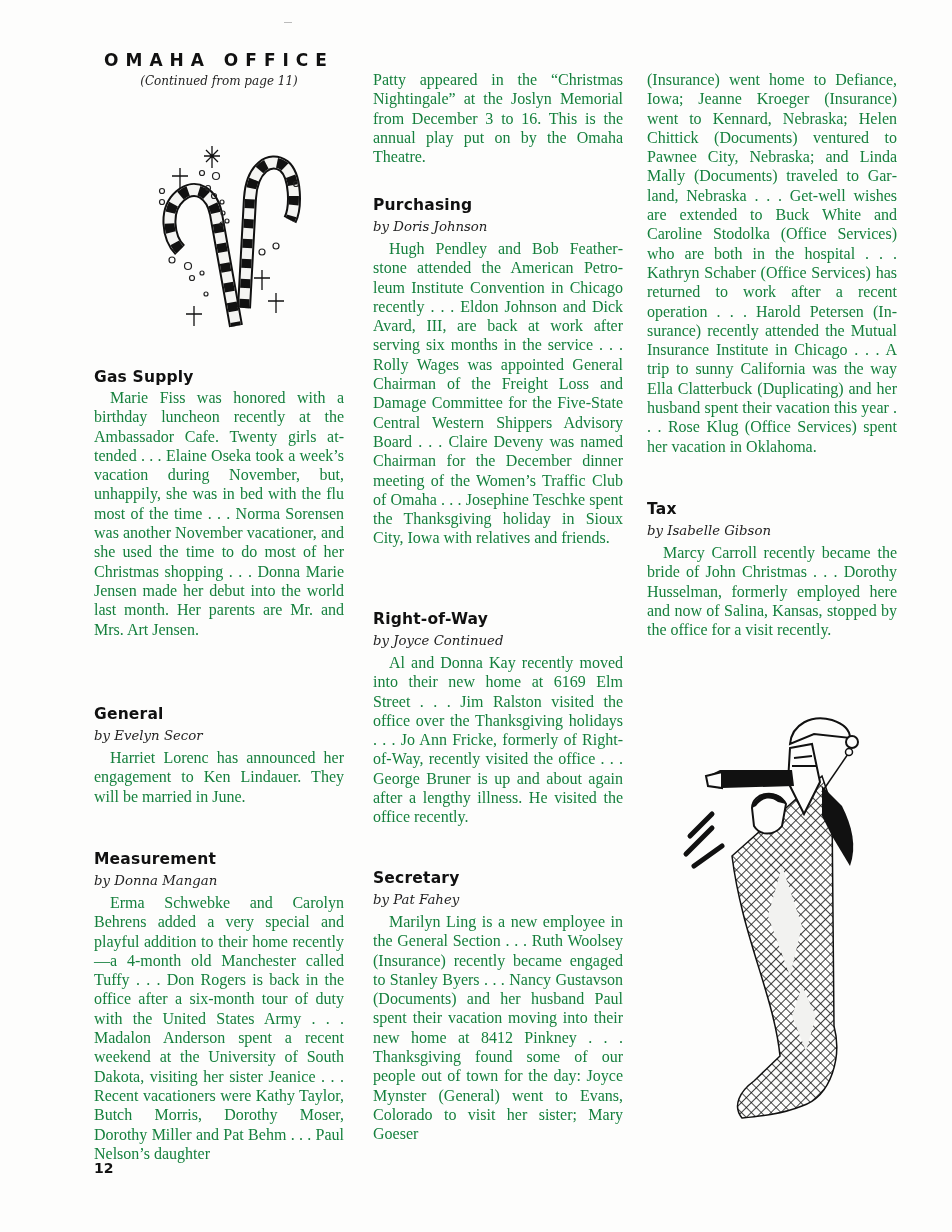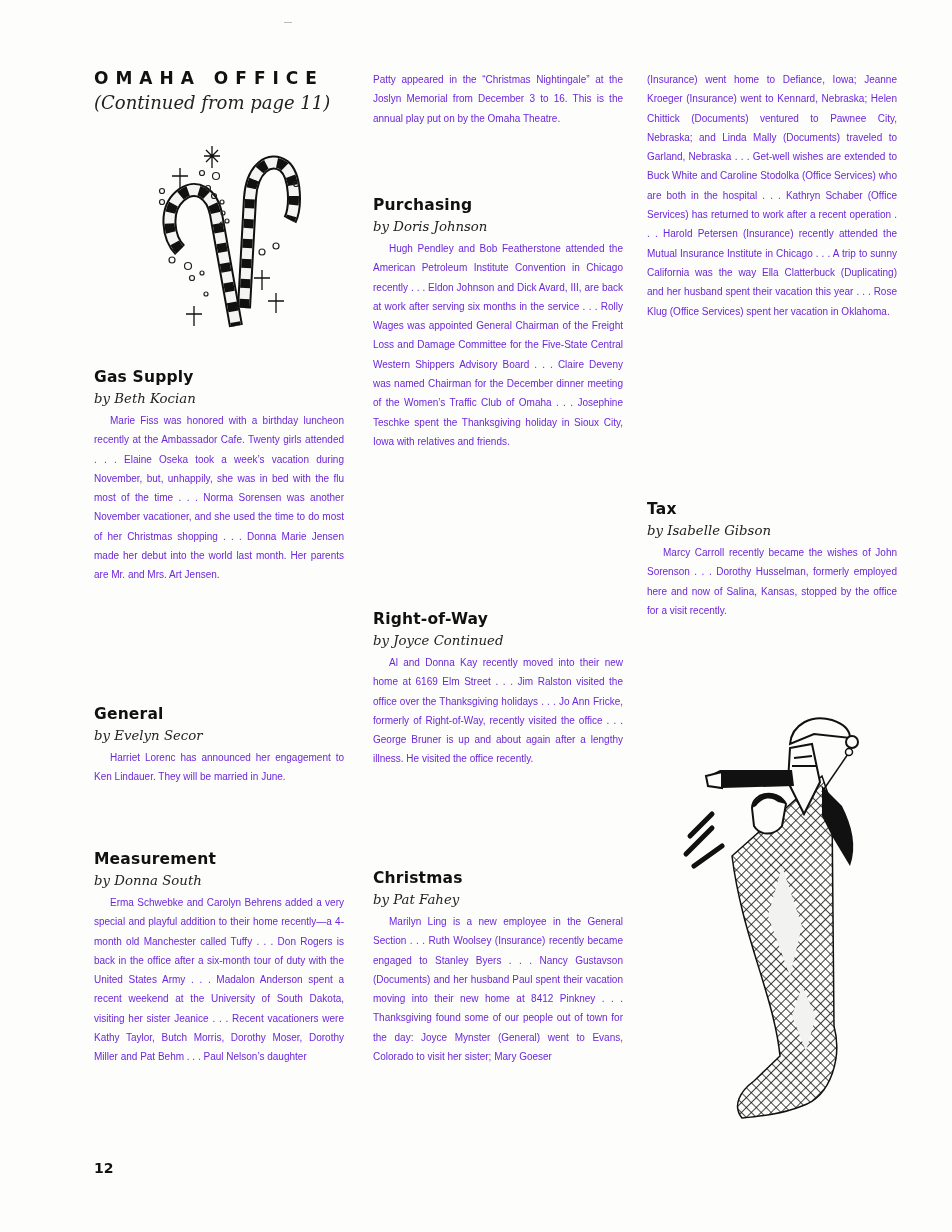--- a/index.html
+++ b/index.html
@@ -1,23 +1,23 @@
 <!DOCTYPE html>
 <html><head>
   <meta charset="utf-8">
   <style>
     html, body { margin:0; padding:0; }
     body { width:952px; height:1232px; background:#fdfdfc; position:relative; overflow:hidden; color:#1e1e1e; }
-    .masthead { position:absolute; left:94px; top:68px; width:250px; }
+    .masthead { position:absolute; left:94px; top:50px; width:250px; text-align:center; }
     .mast-title { font-family:"DejaVu Sans", sans-serif; font-weight:bold; font-size:17px; letter-spacing:7px; color:#111; }
-    .mast-sub { font-family:"DejaVu Serif", serif; font-style:italic; font-size:18px; margin-top:4px; color:#222; }
+    .mast-sub { font-family:"DejaVu Serif", serif; font-style:italic; font-size:12px; margin-top:4px; color:#222; }
     .section { position:absolute; width:250px; }
     .sec-h { font-family:"DejaVu Sans", sans-serif; font-weight:bold; font-size:15.5px; color:#111; margin:0; line-height:22px; letter-spacing:0.2px; }
     .byline { font-family:"DejaVu Serif", serif; font-style:italic; font-size:13.3px; line-height:21px; color:#222; margin:0 0 2px 0; }
-    .body { font-family:Liberation Sans, sans-serif; font-size:10px; line-height:19.3px; text-align:justify; margin:0; color:#6d28d9; hyphens:manual; }
+    .body { font-family:Liberation Serif, serif; font-size:16px; line-height:19.3px; text-align:justify; margin:0; color:#15803d; hyphens:manual; }
     .body.indent { text-indent:16px; }
     .pagenum { position:absolute; left:94px; top:1160px; font-family:"DejaVu Sans", sans-serif; font-weight:bold; font-size:14px; color:#111;text-align:center; }
     .art { position:absolute; }
     .mark { position:absolute; left:284px; top:22px; width:8px; height:1px; background:#bbb; }
   </style>
 </head>
 <body>
 
 <div class="mark"></div>
 
@@ -61,33 +61,32 @@
     <path d="M62 8 L62 30 M54 18 L70 18 M56 12 L68 24 M68 12 L56 24"></path>
     <path d="M30 30 L30 50 M22 38 L38 38"></path>
     <path d="M112 132 L112 152 M104 140 L120 140"></path>
     <path d="M126 155 L126 175 M118 163 L134 163"></path>
     <path d="M44 168 L44 188 M36 176 L52 176"></path>
   </g>
 </svg>
 
 <div class="section" style="left:94px; top:366px;">
   <h2 class="sec-h">Gas Supply</h2>
-  <p class="byline">by Beth Kocian</p>
   <p class="body indent">Marie Fiss was honored with a birthday luncheon recently at the Ambassador Cafe. Twenty girls at­tended . . . Elaine Oseka took a week’s vacation during November, but, unhappily, she was in bed with the flu most of the time . . . Norma Sorensen was another November va­cationer, and she used the time to do most of her Christmas shopping . . . Donna Marie Jensen made her debut into the world last month. Her parents are Mr. and Mrs. Art Jen­sen.</p>
 </div>
 
 <div class="section" style="left:94px; top:703px;">
   <h2 class="sec-h">General</h2>
   <p class="byline">by Evelyn Secor</p>
   <p class="body indent">Harriet Lorenc has announced her engagement to Ken Lindauer. They will be married in June.</p>
 </div>
 
 <div class="section" style="left:94px; top:829px;margin-top:19px;">
   <h2 class="sec-h">Measurement</h2>
-  <p class="byline">by Donna South</p>
+  <p class="byline">by Donna Mangan</p>
   <p class="body indent">Erma Schwebke and Carolyn Behrens added a very special and playful addition to their home re­cently—a 4-month old Manchester called Tuffy . . . Don Rogers is back in the office after a six-month tour of duty with the United States Army . . . Madalon Anderson spent a recent weekend at the University of South Dakota, visiting her sister Jeanice . . . Recent vacationers were Kathy Taylor, Butch Morris, Dorothy Moser, Dorothy Miller and Pat Behm . . . Paul Nelson’s daughter</p>
 </div>
 
 <div class="pagenum">12</div>
 
 <div class="section" style="left:373px; top:70px;">
   <p class="body">Patty appeared in the “Christmas Nightingale” at the Joslyn Me­morial from December 3 to 16. This is the annual play put on by the Omaha Theatre.</p>
 </div>
 
 <div class="section" style="left:373px; top:194px;">
@@ -96,33 +95,33 @@
   <p class="body indent">Hugh Pendley and Bob Feather­stone attended the American Petro­leum Institute Convention in Chi­cago recently . . . Eldon Johnson and Dick Avard, III, are back at work after serving six months in the ser­vice . . . Rolly Wages was appointed General Chairman of the Freight Loss and Damage Committee for the Five-State Central Western Shippers Advisory Board . . . Claire Deveny was named Chairman for the December dinner meeting of the Women’s Traffic Club of Omaha . . . Josephine Teschke spent the Thanksgiving holiday in Sioux City, Iowa with relatives and friends.</p>
 </div>
 
 <div class="section" style="left:373px; top:599px;margin-top:9px;">
   <h2 class="sec-h">Right-of-Way</h2>
   <p class="byline">by Joyce Continued</p>
   <p class="body indent">Al and Donna Kay recently moved into their new home at 6169 Elm Street . . . Jim Ralston visited the office over the Thanksgiving holidays . . . Jo Ann Fricke, for­merly of Right-of-Way, recently visited the office . . . George Bruner is up and about again after a lengthy illness. He visited the office re­cently.</p>
 </div>
 
 <div class="section" style="left:373px; top:867px;">
-  <h2 class="sec-h">Christmas</h2>
+  <h2 class="sec-h">Secretary</h2>
   <p class="byline">by Pat Fahey</p>
   <p class="body indent">Marilyn Ling is a new employee in the General Section . . . Ruth Woolsey (Insurance) recently became engaged to Stanley Byers . . . Nancy Gustavson (Documents) and her husband Paul spent their vacation moving into their new home at 8412 Pinkney . . . Thanks­giving found some of our people out of town for the day: Joyce Mynster (General) went to Evans, Colorado to visit her sister; Mary Goeser</p>
 </div>
 
 <div class="section" style="left:647px; top:70px;">
   <p class="body">(Insurance) went home to Defiance, Iowa; Jeanne Kroeger (Insurance) went to Kennard, Nebraska; Helen Chittick (Documents) ventured to Pawnee City, Nebraska; and Linda Mally (Documents) traveled to Gar­land, Nebraska . . . Get-well wishes are extended to Buck White and Caroline Stodolka (Office Services) who are both in the hospital . . . Kathryn Schaber (Office Services) has returned to work after a recent operation . . . Harold Petersen (In­surance) recently attended the Mu­tual Insurance Institute in Chicago . . . A trip to sunny California was the way Ella Clatterbuck (Dupli­cating) and her husband spent their vacation this year . . . Rose Klug (Office Services) spent her vacation in Oklahoma.</p>
 </div>
 
 <div class="section" style="left:647px; top:498px;">
   <h2 class="sec-h">Tax</h2>
   <p class="byline">by Isabelle Gibson</p>
-  <p class="body indent">Marcy Carroll recently became the wishes of John Sorenson . . . Dorothy Husselman, formerly em­ployed here and now of Salina, Kan­sas, stopped by the office for a visit recently.</p>
+  <p class="body indent">Marcy Carroll recently became the bride of John Christmas . . . Dorothy Husselman, formerly em­ployed here and now of Salina, Kan­sas, stopped by the office for a visit recently.</p>
 </div>
 
 <svg class="art" style="left:682px; top:696px;" width="200" height="440" viewBox="0 0 200 440">
   <defs>
     <pattern id="xh" width="7" height="7" patternUnits="userSpaceOnUse" patternTransform="rotate(45)">
       <path d="M0 0 L0 7 M0 0 L7 0" stroke="#111" stroke-width="1.6"></path>
     </pattern>
   </defs>
 
   <path d="M50 160 L140 80 L150 110 L152 330 C160 360 150 400 120 410 C100 418 80 420 60 422 C50 410 58 395 72 385 L98 360 C92 300 60 240 50 160 Z" fill="url(#xh)" stroke="#111" stroke-width="1.5"></path>

